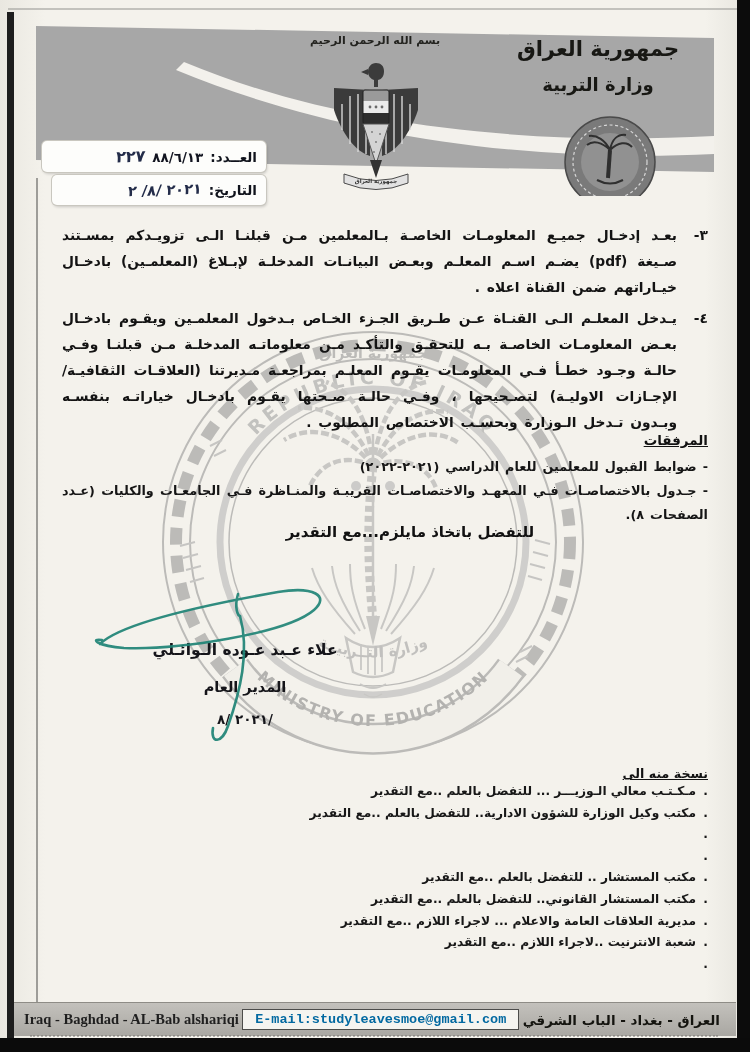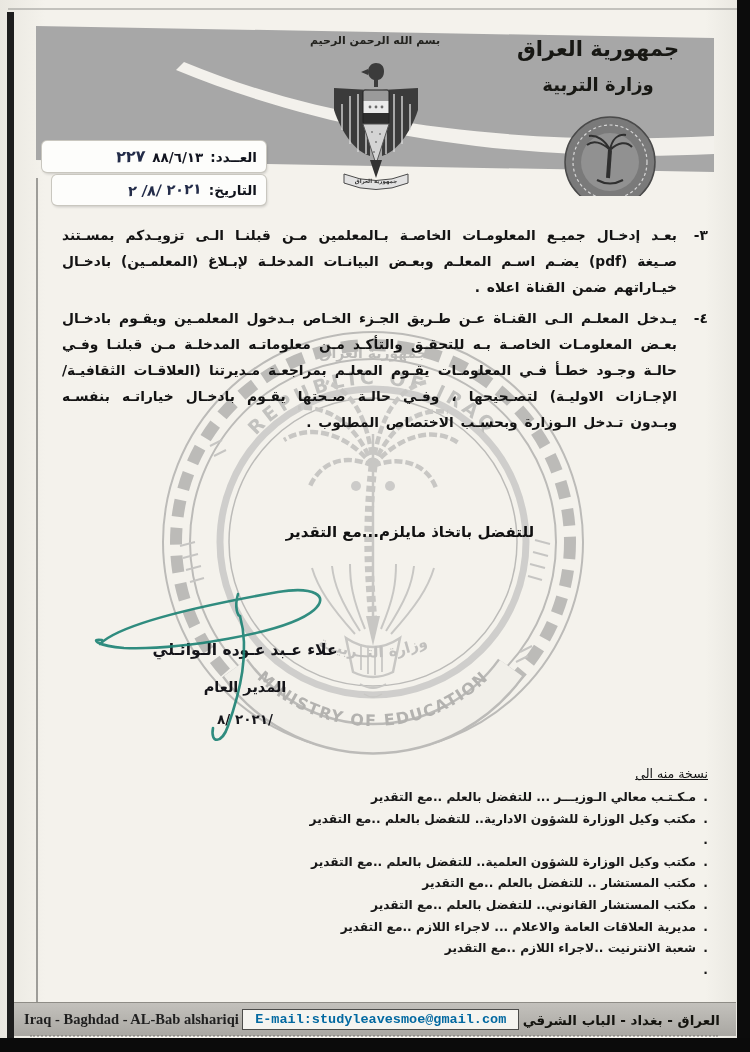--- a/index.html
+++ b/index.html
@@ -55,21 +55,21 @@
   .closing{left:150px;width:520px;top:523px;text-align:center;font-size:15px;font-weight:bold;color:#111;z-index:2;letter-spacing:.5px;}
 
   
   .sig-name{left:118px;width:254px;top:641px;text-align:center;font-size:15.5px;font-weight:bold;color:#15151a;z-index:2;letter-spacing:.5px;}
   .sig-title{left:150px;width:190px;top:679px;text-align:center;font-size:14.5px;font-weight:bold;color:#15151a;z-index:2;}
   .sig-date{left:150px;width:190px;top:711px;text-align:center;font-size:13.5px;font-weight:bold;color:#15151a;z-index:2;}
   .sig-svg{left:88px;top:564px;z-index:3;}
 
   
   .cc-block{left:240px;width:468px;top:766px;z-index:2;}
-  .cc-head{font-size:12.6px;font-weight:normal;text-decoration:underline;color:#121212;margin-bottom:6px;}
+  .cc-head{font-size:12.6px;font-weight:bold;text-decoration:underline;color:#121212;margin-bottom:0;}
   .cc-item{display:flex;gap:6px;font-size:12.2px;font-weight:bold;color:#171717;line-height:21.6px;}
   .cc-dot{flex:0 0 6px;}
 
   
   .footer{left:8px;width:728px;top:1002px;height:34px;z-index:5;
           background:linear-gradient(#c3c1bc,#a9a7a2);border-top:1px solid #8e8c86;
           display:flex;direction:ltr;align-items:center;justify-content:space-between;padding:4px 16px;box-sizing:border-box;}
   .footer-en{font-family:"Liberation Serif",serif;font-weight:bold;font-size:14.5px;color:#1f1f1f;}
   .footer-email{background:#f5f4f0;border:1px solid #4c4c4a;padding:2px 12px;font-family:Liberation Mono, monospace;
                 font-weight:bold;font-size:13.5px;color:#0369a1;}
@@ -221,20 +221,25 @@
       <div class="para">
         <span class="para-num">٣-</span>
         <span class="para-text">بعـد إدخـال جميـع المعلومـات الخاصـة بـالمعلمين مـن قبلنـا الـى تزويـدكم بمسـتند صـيغة (pdf) يضـم اسـم المعلـم وبعـض البيانـات المدخلـة لإبـلاغ (المعلمـين) بادخـال خيـاراتهم ضمن القناة اعلاه .</span>
       </div>
       <div class="para">
         <span class="para-num">٤-</span>
         <span class="para-text">يـدخل المعلـم الـى القنـاة عـن طـريق الجـزء الخـاص بـدخول المعلمـين ويقـوم بادخـال بعـض المعلومـات الخاصـة بـه للتحقـق والتأكـد مـن معلوماتـه المدخلـة مـن قبلنـا وفـي حالـة وجـود خطـأ فـي المعلومـات يقـوم المعلـم بمراجعـة مـديرتنا (العلاقـات الثقافيـة/الإجـازات الاوليـة) لتصـحيحها ، وفـي حالـة صـحتها يقـوم بادخـال خياراتـه بنفسـه وبـدون تـدخل الـوزارة وبحسـب الاختصاص المطلوب .</span>
       </div>
     </div>
 
+    <div class="abs attach-block">
+      <div class="attach-head">المرفقات</div>
+      <div class="attach-item">- ضوابط القبول للمعلمين للعام الدراسي (٢٠٢١-٢٠٢٢)</div>
+      <div class="attach-item">- جـدول بالاختصاصـات فـي المعهـد والاختصاصـات القريبـة والمنـاظرة فـي الجامعـات والكليات (عـدد الصفحات ٨).</div>
+    </div>
 
     <div class="abs closing">للتفضل باتخاذ مايلزم...مع التقدير</div>
 
     <svg class="sig-svg abs" width="265" height="190" viewBox="0 0 265 190">
       <g stroke="#1f8476" stroke-width="2.6" fill="none" stroke-linecap="round" opacity="0.92">
         <path d="M12,80 C34,58 122,40 190,28 C226,22 242,32 226,46 C198,70 88,86 36,84 C8,82 2,74 14,76"></path>
         <path d="M152,52 C162,88 152,128 140,162 C134,180 122,180 125,164"></path>
         <path d="M150,30 C146,44 150,52 152,52"></path>
       </g>
     </svg>
@@ -252,21 +257,20 @@
         </div>
       <div class="cc-item">
           <span class="cc-dot">.</span>
           <span>مكتب وكيل الوزارة للشؤون الادارية.. للتفضل بالعلم ..مع التقدير</span>
         </div>
       <div class="cc-item">
           <span class="cc-dot">.</span>
         </div>
       <div class="cc-item">
           <span class="cc-dot">.</span>
-          <span>مكتب وكيل الوزارة للشؤون العلمية.. للتفضل بالعلم ..مع التقدير</span>
         </div>
       <div class="cc-item">
           <span class="cc-dot">.</span>
           <span>مكتب المستشار .. للتفضل بالعلم ..مع التقدير</span>
         </div>
       <div class="cc-item">
           <span class="cc-dot">.</span>
           <span>مكتب المستشار القانوني.. للتفضل بالعلم ..مع التقدير</span>
         </div>
       <div class="cc-item">

